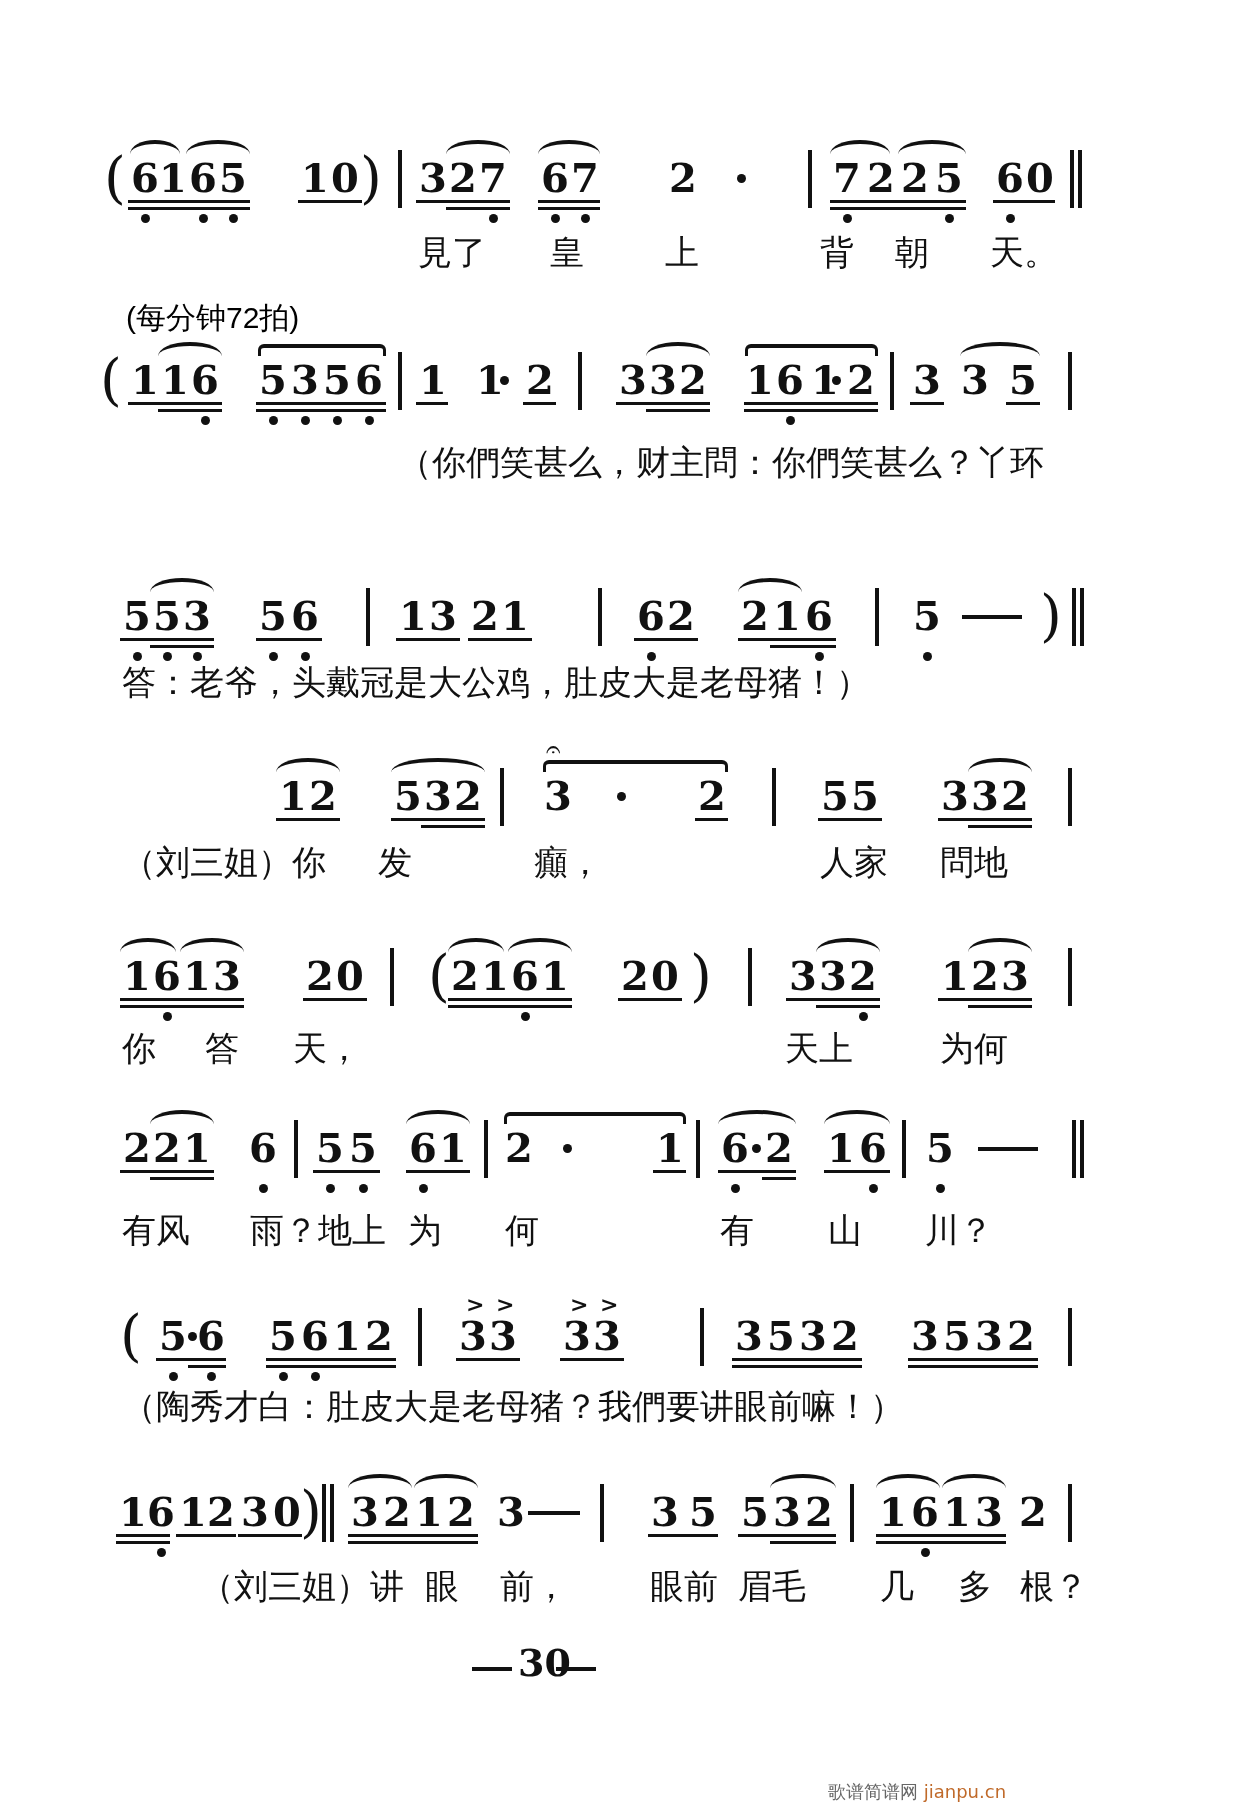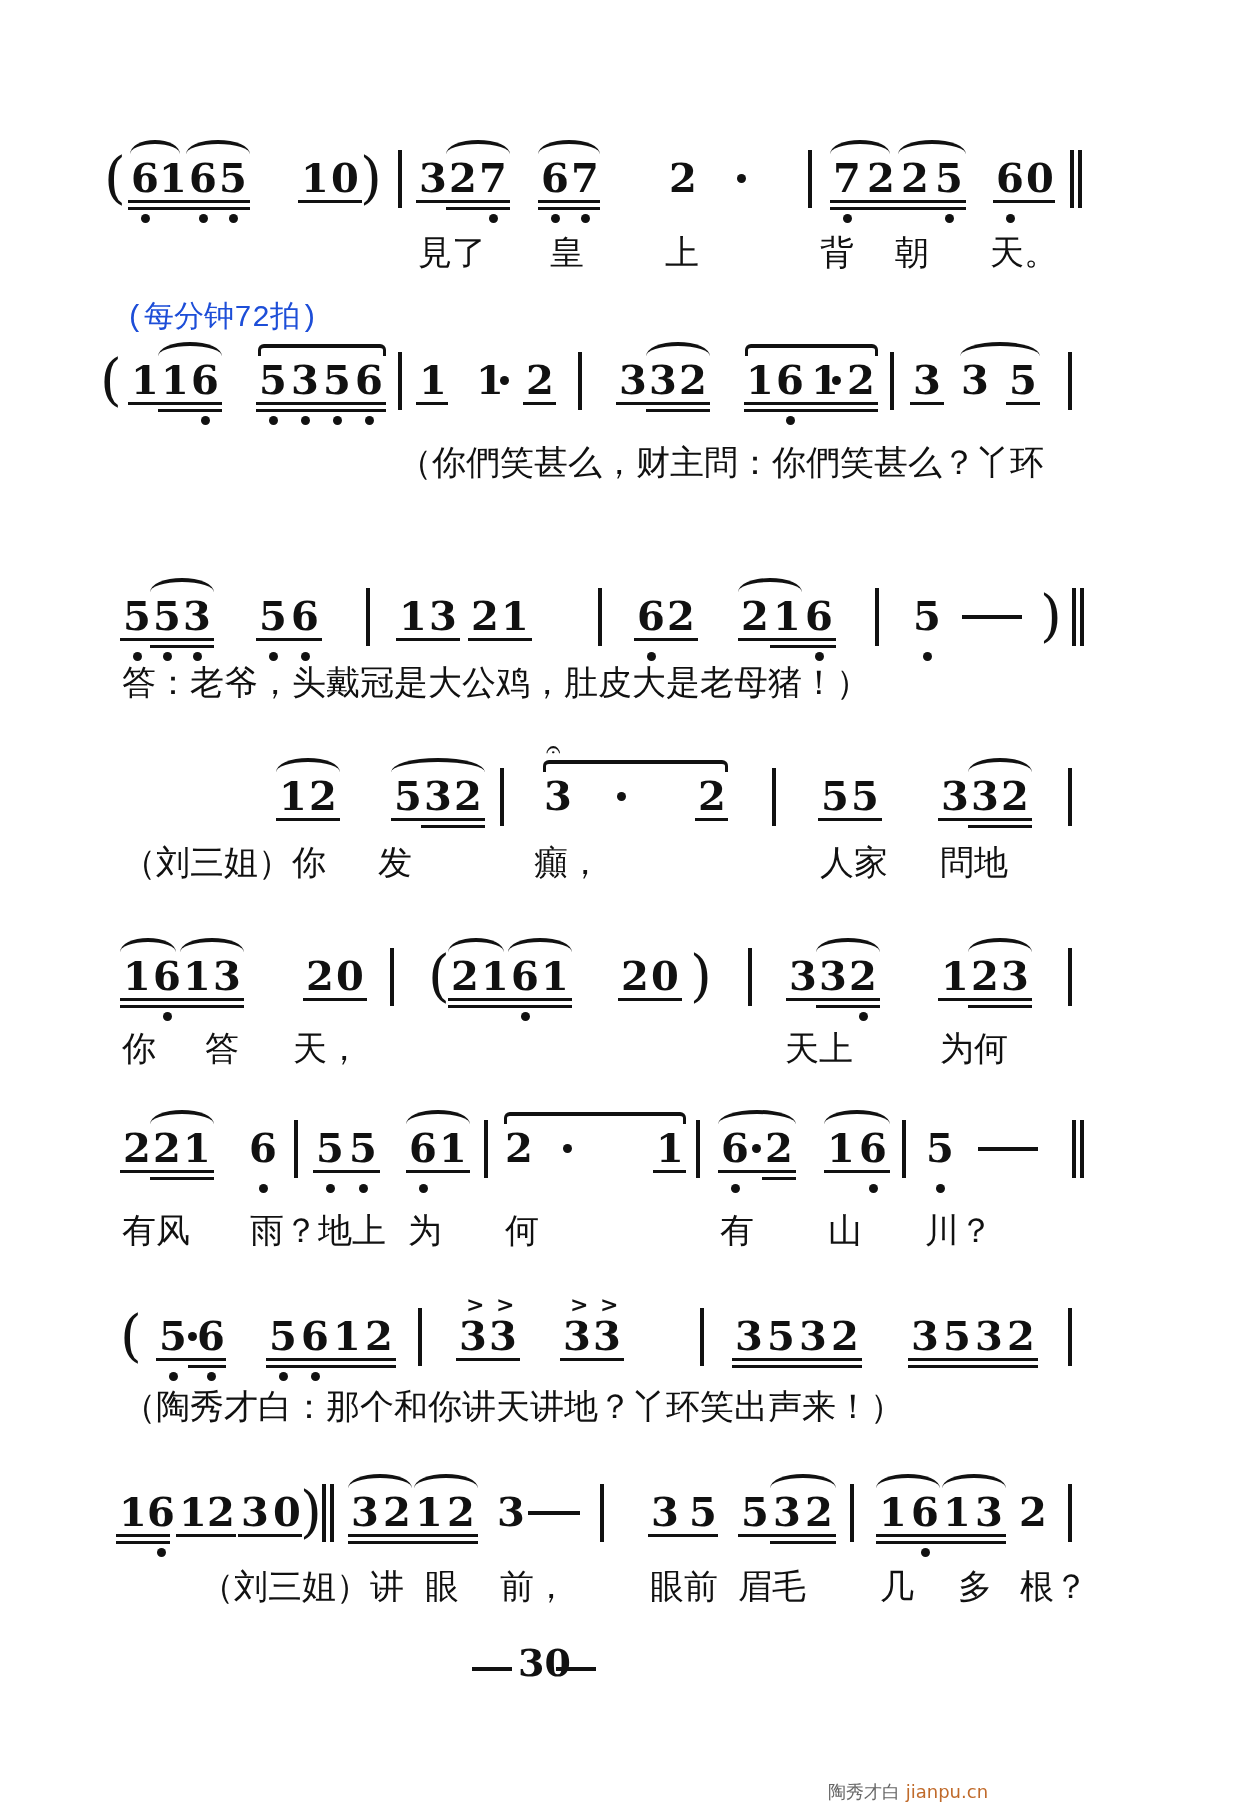--- a/index.html
+++ b/index.html
@@ -12,21 +12,21 @@
   .dash { height: 4px; background: #111; }
   .bar { width: 4px; background: #111; }
   .ul { height: 3px; background: #111; }
   .dot { width: 9px; height: 9px; border-radius: 50%; background: #111; }
   .aug { width: 9px; height: 9px; border-radius: 50%; background: #111; }
   .slur { border-top: 4px solid #111; border-radius: 50% 50% 0 0 / 100% 100% 0 0; height: 14px; box-sizing: border-box; }
   .bracket { border-top: 4px solid #111; border-left: 3px solid #111; border-right: 3px solid #111; height: 12px; border-radius: 6px 6px 0 0; box-sizing: border-box; }
   .accent { font-family: "DejaVu Sans", sans-serif; font-size: 22px; font-weight: bold; line-height: 22px; }
   .fermata { font-family: "DejaVu Sans", sans-serif; font-size: 26px; line-height: 26px; }
   .lyric { font-family: "DejaVu Serif", serif; font-size: 34px; line-height: 40px; color: #111; white-space: nowrap; }
-  .tempo { font-family: Liberation Mono, monospace; font-size: 30px; line-height: 36px; color: #1d4ed8; }
+  .tempo { font-family: Liberation Sans, sans-serif; font-size: 30px; line-height: 36px; color: #000000; }
   .pagenum { font-family: "DejaVu Serif", serif; font-weight: bold; font-size: 38px; }
   .pn-dash { height: 4px; background: #111; position: absolute; }
   .watermark { font-family: "DejaVu Sans", sans-serif; font-size: 18px; color: #666; }
   .watermark .latin { color: #c06a2a; }
 </style>
 </head>
 <body>
 
 <div class="page">
   <div id="rows">
@@ -356,21 +356,21 @@
         <div class="el ul" style="left: 156px; width: 70px; top: 60px;"></div>
         <div class="el ul" style="left: 188px; width: 38px; top: 67px;"></div>
         <div class="el ul" style="left: 266px; width: 130px; top: 60px;"></div>
         <div class="el ul" style="left: 266px; width: 130px; top: 67px;"></div>
         <div class="el ul" style="left: 456px; width: 64px; top: 60px;"></div>
         <div class="el ul" style="left: 560px; width: 64px; top: 60px;"></div>
         <div class="el ul" style="left: 732px; width: 130px; top: 60px;"></div>
         <div class="el ul" style="left: 732px; width: 130px; top: 67px;"></div>
         <div class="el ul" style="left: 908px; width: 130px; top: 60px;"></div>
         <div class="el ul" style="left: 908px; width: 130px; top: 67px;"></div>
-        <div class="el lyric" style="left: 122px; top: 88px;">（陶秀才白：那个和你讲天讲地？丫环笑出声来！）</div>
+        <div class="el lyric" style="left: 122px; top: 88px;">（陶秀才白：肚皮大是老母猪？我們要讲眼前嘛！）</div>
       </div>
       <div class="row" style="top: 1474px;">
         <div class="el note" style="left: 118px; top: 18px;">1</div>
         <div class="el note" style="left: 146px; top: 18px;">6</div>
         <div class="el dot" style="left: 157px; top: 74px;"></div>
         <div class="el note" style="left: 178px; top: 18px;">1</div>
         <div class="el note" style="left: 206px; top: 18px;">2</div>
         <div class="el note" style="left: 240px; top: 18px;">3</div>
         <div class="el note" style="left: 272px; top: 18px;">0</div>
         <div class="el paren" style="left: 300px; top: 10px;">)</div>
@@ -425,16 +425,16 @@
 
   <div class="el tempo" style="left:126px; top:300px;">(每分钟72拍)</div>
 
   <div>
     <div class="pn-dash" style="left:472px; top:1667px; width:40px;"></div>
     <div class="el pagenum" style="left:518px; top:1640px;">30</div>
     <div class="pn-dash" style="left:556px; top:1667px; width:40px;"></div>
   </div>
 
   <div class="el watermark" style="left:828px; top:1780px;">
-    <span>陶秀才白</span>
+    <span>歌谱简谱网</span>
     <span class="latin">jianpu.cn</span>
   </div>
 </div>
 
 </body></html>

